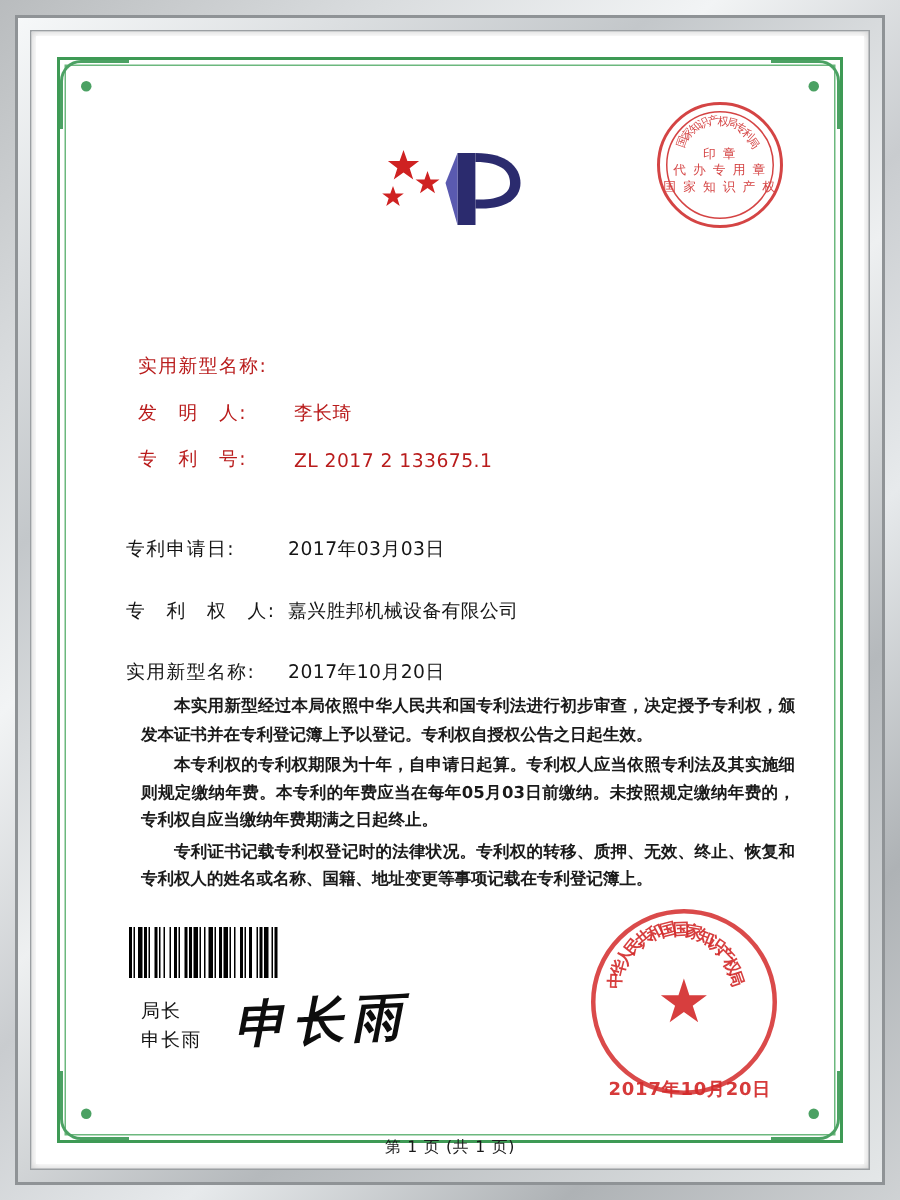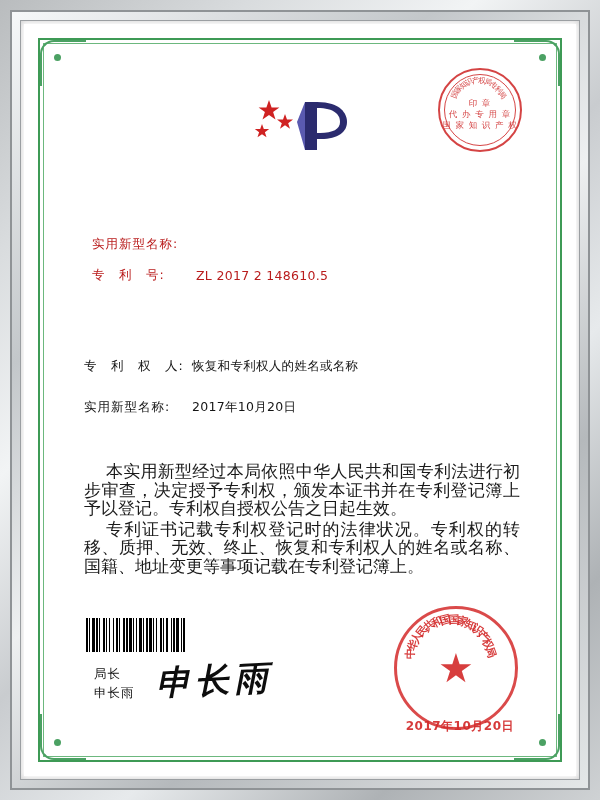--- a/index.html
+++ b/index.html
@@ -197,27 +197,28 @@
     color: #151515;
     white-space: nowrap;
   }
   .field-label-2 {
     min-width: 108px;
     letter-spacing: 1px;
   }
 
   .body-text {
     position: absolute;
-    left: 20px;
+    left: 30px;
     width: 436px;
     top: 404px;
-    font-size: 17px;
+    font-size: 11px;
     line-height: 18.5px;
     color: #1a1a1a;
     text-align: justify;
+    font-weight: bold;
   }
   .body-text p {
     margin: 0 0 2px 0;
     text-indent: 22px;
   }
 
   
   .barcode {
     position: absolute;
     left: 22px;
@@ -369,38 +370,47 @@
           <path d="M72 30 L80 10 L80 58 Z" fill="#5a5ab0"></path>
         </svg>
       </div>
 
 
       <div class="field-block">
         <div class="field-row">
           <span class="field-label">实用新型名称:</span>
         </div>
         <div class="field-row">
+          <span class="field-label">发　明　人:</span>
+          <span class="field-value">李长琦</span>
+        </div>
+        <div class="field-row">
           <span class="field-label">专　利　号:</span>
-          <span class="field-value">ZL 2017 2 148610.5</span>
+          <span class="field-value">ZL 2017 2 133675.1</span>
         </div>
       </div>
 
       <div class="field-block-2">
         <div class="field-row-2">
+          <span class="field-label-2">专利申请日:</span>
+          <span class="field-value">2017年03月03日</span>
+        </div>
+        <div class="field-row-2">
           <span class="field-label-2">专　利　权　人:</span>
-          <span class="field-value">恢复和专利权人的姓名或名称</span>
+          <span class="field-value">嘉兴胜邦机械设备有限公司</span>
         </div>
         <div class="field-row-2">
           <span class="field-label-2">实用新型名称:</span>
           <span class="field-value">2017年10月20日</span>
         </div>
       </div>
 
       <div class="body-text">
         <p>本实用新型经过本局依照中华人民共和国专利法进行初步审查，决定授予专利权，颁发本证书并在专利登记簿上予以登记。专利权自授权公告之日起生效。</p>
+        <p>本专利权的专利权期限为十年，自申请日起算。专利权人应当依照专利法及其实施细则规定缴纳年费。本专利的年费应当在每年05月03日前缴纳。未按照规定缴纳年费的，专利权自应当缴纳年费期满之日起终止。</p>
         <p>专利证书记载专利权登记时的法律状况。专利权的转移、质押、无效、终止、恢复和专利权人的姓名或名称、国籍、地址变更等事项记载在专利登记簿上。</p>
       </div>
 
       <div class="barcode" id="barcode">
           <i style="width: 2px; background: rgb(0, 0, 0);"></i>
           <i style="width: 1px; background: transparent;"></i>
           <i style="width: 1px; background: rgb(0, 0, 0);"></i>
           <i style="width: 2px; background: transparent;"></i>
           <i style="width: 3px; background: rgb(0, 0, 0);"></i>
           <i style="width: 1px; background: transparent;"></i>
@@ -481,16 +491,17 @@
             <span style="font-size: 11px; left: 62px; top: 62px; transform: translate(-50%, -50%) translate(17.83px, -44.57px) rotate(381.8deg);">知</span>
             <span style="font-size: 11px; left: 62px; top: 62px; transform: translate(-50%, -50%) translate(26.84px, -39.79px) rotate(394deg);">识</span>
             <span style="font-size: 11px; left: 62px; top: 62px; transform: translate(-50%, -50%) translate(34.64px, -33.22px) rotate(406.2deg);">产</span>
             <span style="font-size: 11px; left: 62px; top: 62px; transform: translate(-50%, -50%) translate(40.88px, -25.15px) rotate(418.4deg);">权</span>
             <span style="font-size: 11px; left: 62px; top: 62px; transform: translate(-50%, -50%) translate(45.27px, -15.94px) rotate(430.6deg);">局</span>
           </div>
         <div class="seal-star">★</div>
       </div>
       <div class="seal-date">2017年10月20日</div>
 
+      <div class="page-footer">第 1 页 (共 1 页)</div>
 
     </div>
   </div>
 </div>
 
 </body></html>

